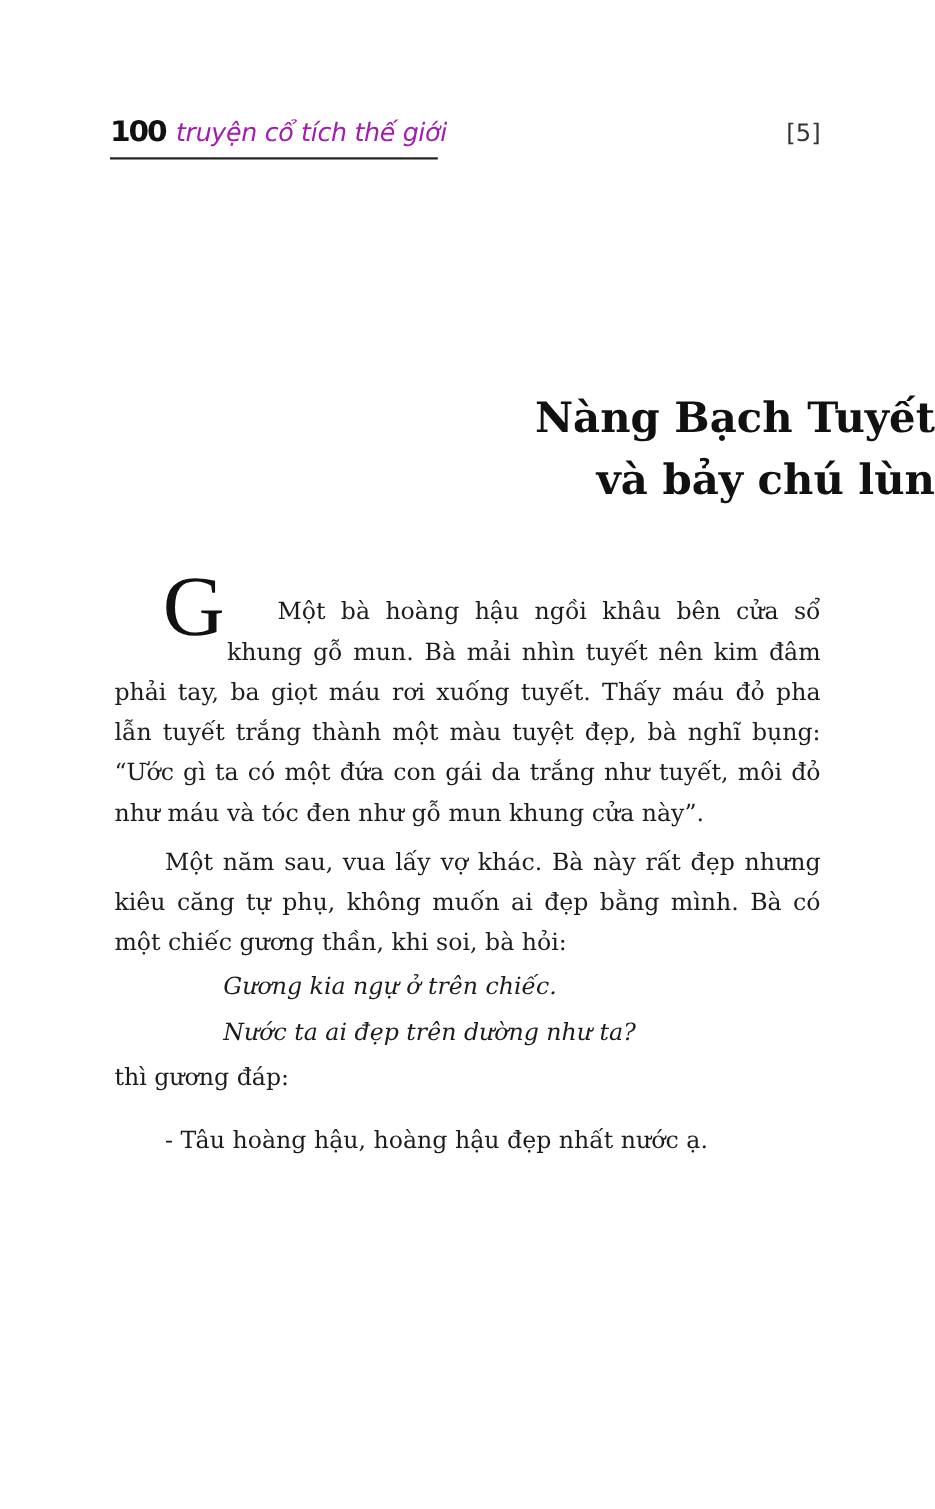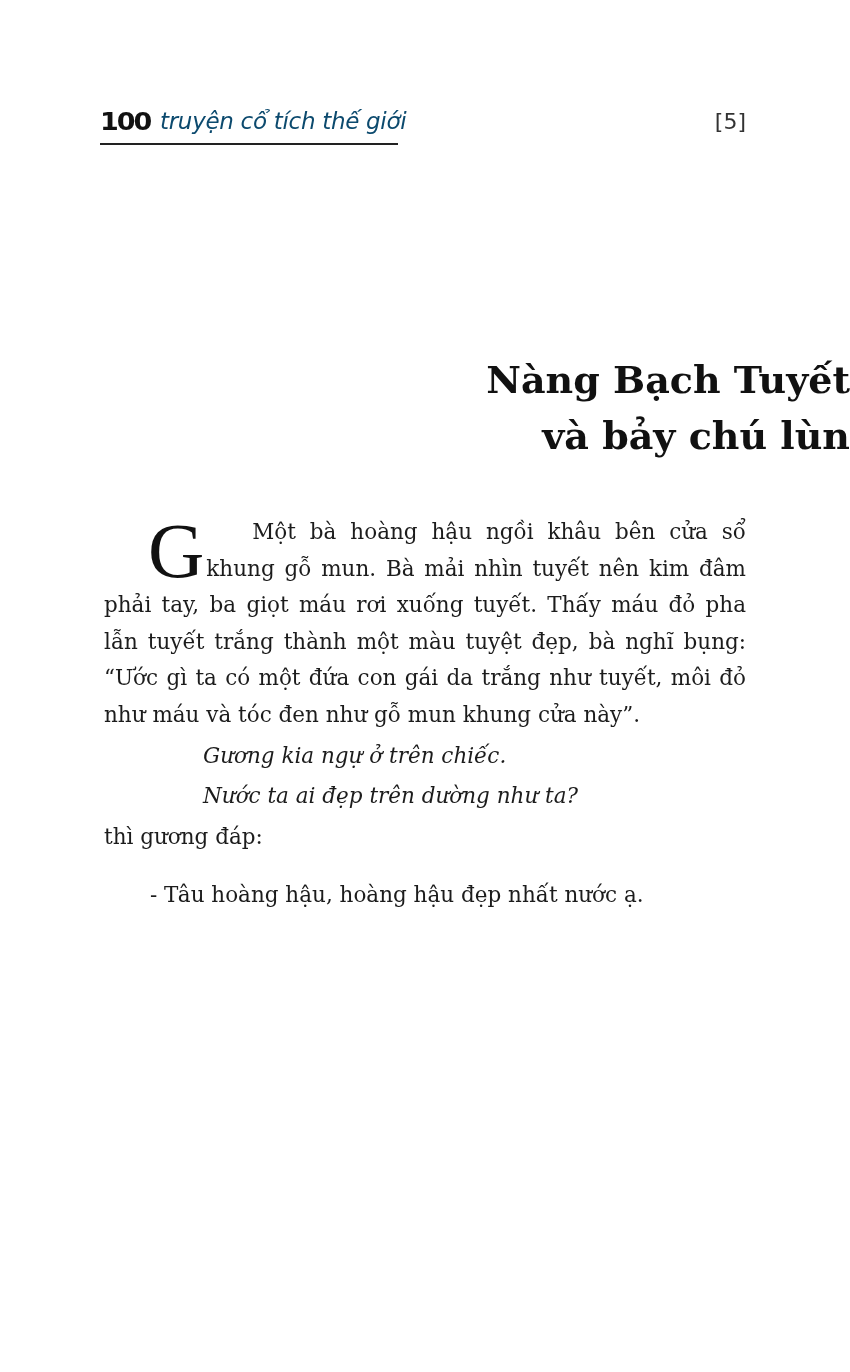--- a/index.html
+++ b/index.html
@@ -43,21 +43,21 @@
     transform: scaleY(0.95);
   }
   .series-text {
     position: absolute;
     left: 60px;
     top: 5px;
     font-family: "DejaVu Sans", sans-serif;
     font-size: 23px;
     font-style: oblique;
     font-weight: normal;
-    color: #0c4a6e;
+    color: #a21caf;
     letter-spacing: -0.3px;
   }
   .page-number {
     position: absolute;
     right: 0;
     top: 6px;
     font-family: "DejaVu Sans", sans-serif;
     font-size: 22px;
     color: #333;
   }
@@ -130,18 +130,19 @@
   <span class="page-number">[5]</span>
 </div>
 
 <div class="story-title">
   <div>Nàng Bạch Tuyết</div>
   <div>và bảy chú lùn</div>
 </div>
 
 <div class="body-text">
   <p class="para para-first"><span class="drop-cap">G</span></p>
-  <p class="para" style="margin-top:0;">Một bà hoàng hậu ngồi khâu bên cửa sổ khung gỗ mun. Bà mải nhìn tuyết nên kim đâm phải tay, ba giọt máu rơi xuống tuyết. Thấy máu đỏ pha lẫn tuyết trắng thành một màu tuyệt đẹp, bà nghĩ bụng: “Ước gì ta có một đứa con gái da trắng như tuyết, môi đỏ như máu và tóc đen như gỗ mun khung cửa này”.</p>
+  <p class="para" style="margin-top:25px;">Một bà hoàng hậu ngồi khâu bên cửa sổ khung gỗ mun. Bà mải nhìn tuyết nên kim đâm phải tay, ba giọt máu rơi xuống tuyết. Thấy máu đỏ pha lẫn tuyết trắng thành một màu tuyệt đẹp, bà nghĩ bụng: “Ước gì ta có một đứa con gái da trắng như tuyết, môi đỏ như máu và tóc đen như gỗ mun khung cửa này”.</p>
+  <p class="para" style="margin-top:8px;">Một năm sau, vua lấy vợ khác. Bà này rất đẹp nhưng kiêu căng tự phụ, không muốn ai đẹp bằng mình. Bà có một chiếc gương thần, khi soi, bà hỏi:</p>
   <p class="verse">Gương kia ngự ở trên chiếc.</p>
   <p class="verse">Nước ta ai đẹp trên dường như ta?</p>
   <p class="noindent">thì gương đáp:</p>
   <p class="dialogue">- Tâu hoàng hậu, hoàng hậu đẹp nhất nước ạ.</p>
 </div>
 
 </body></html>

